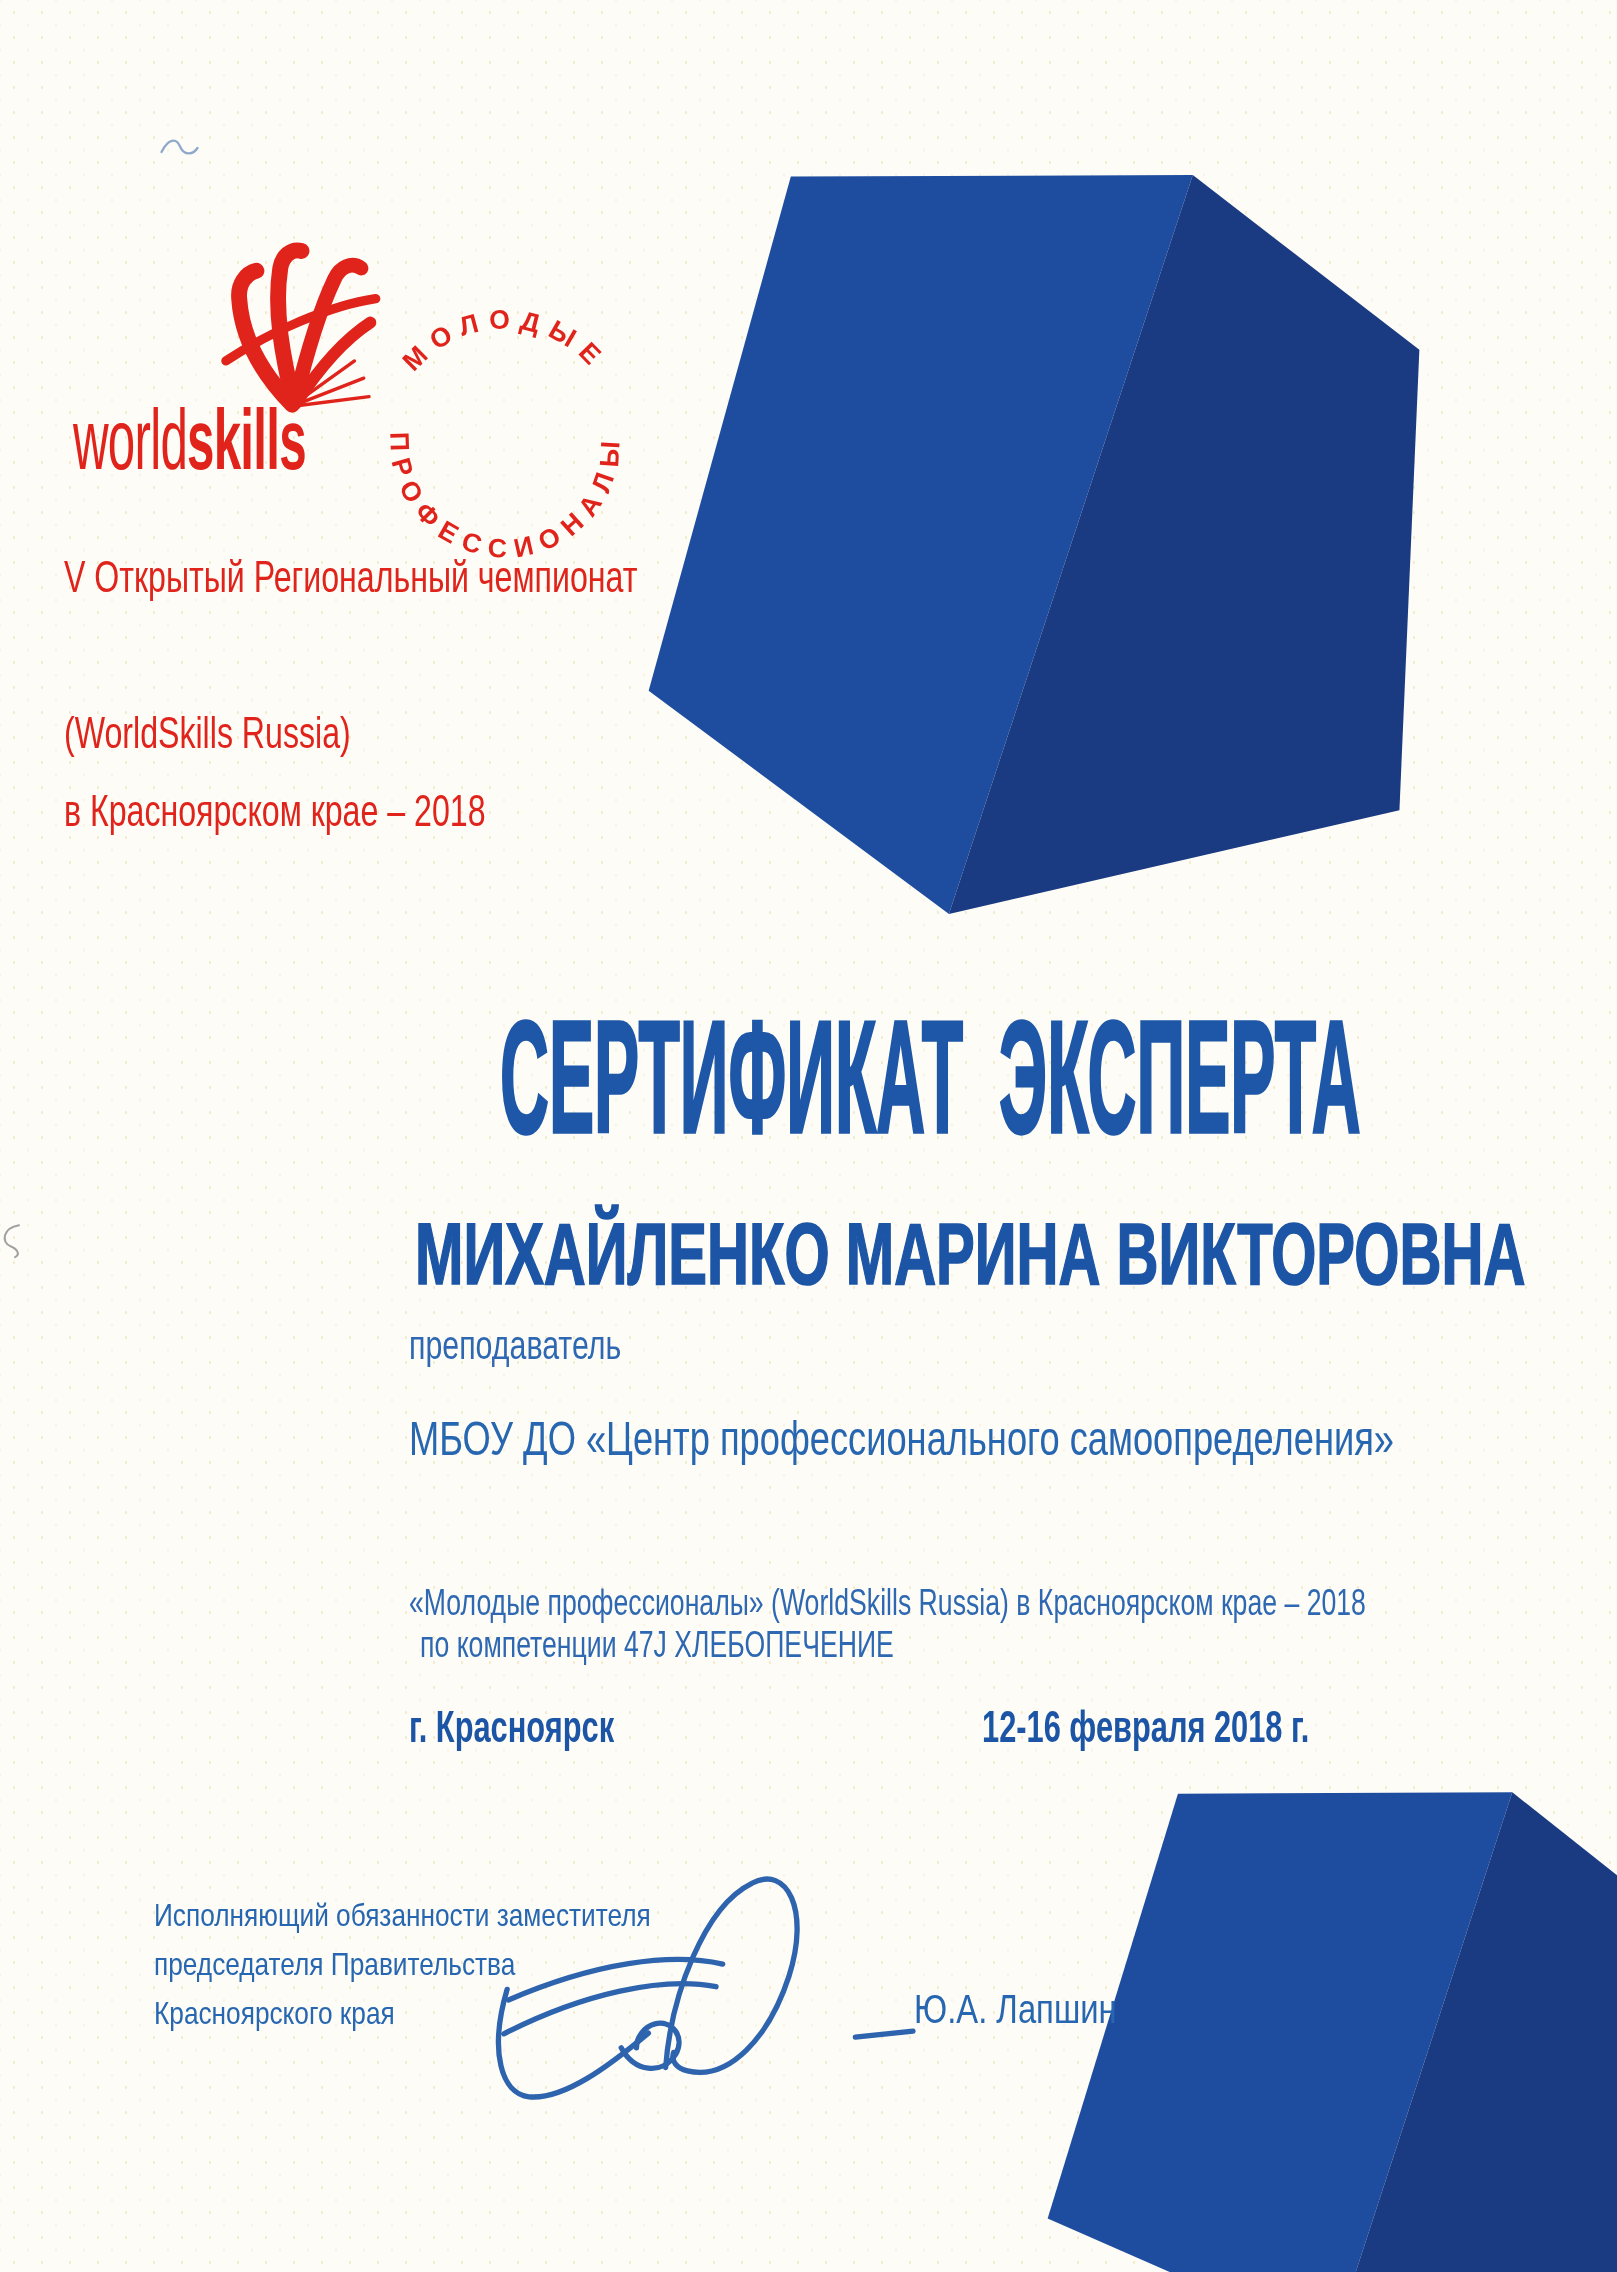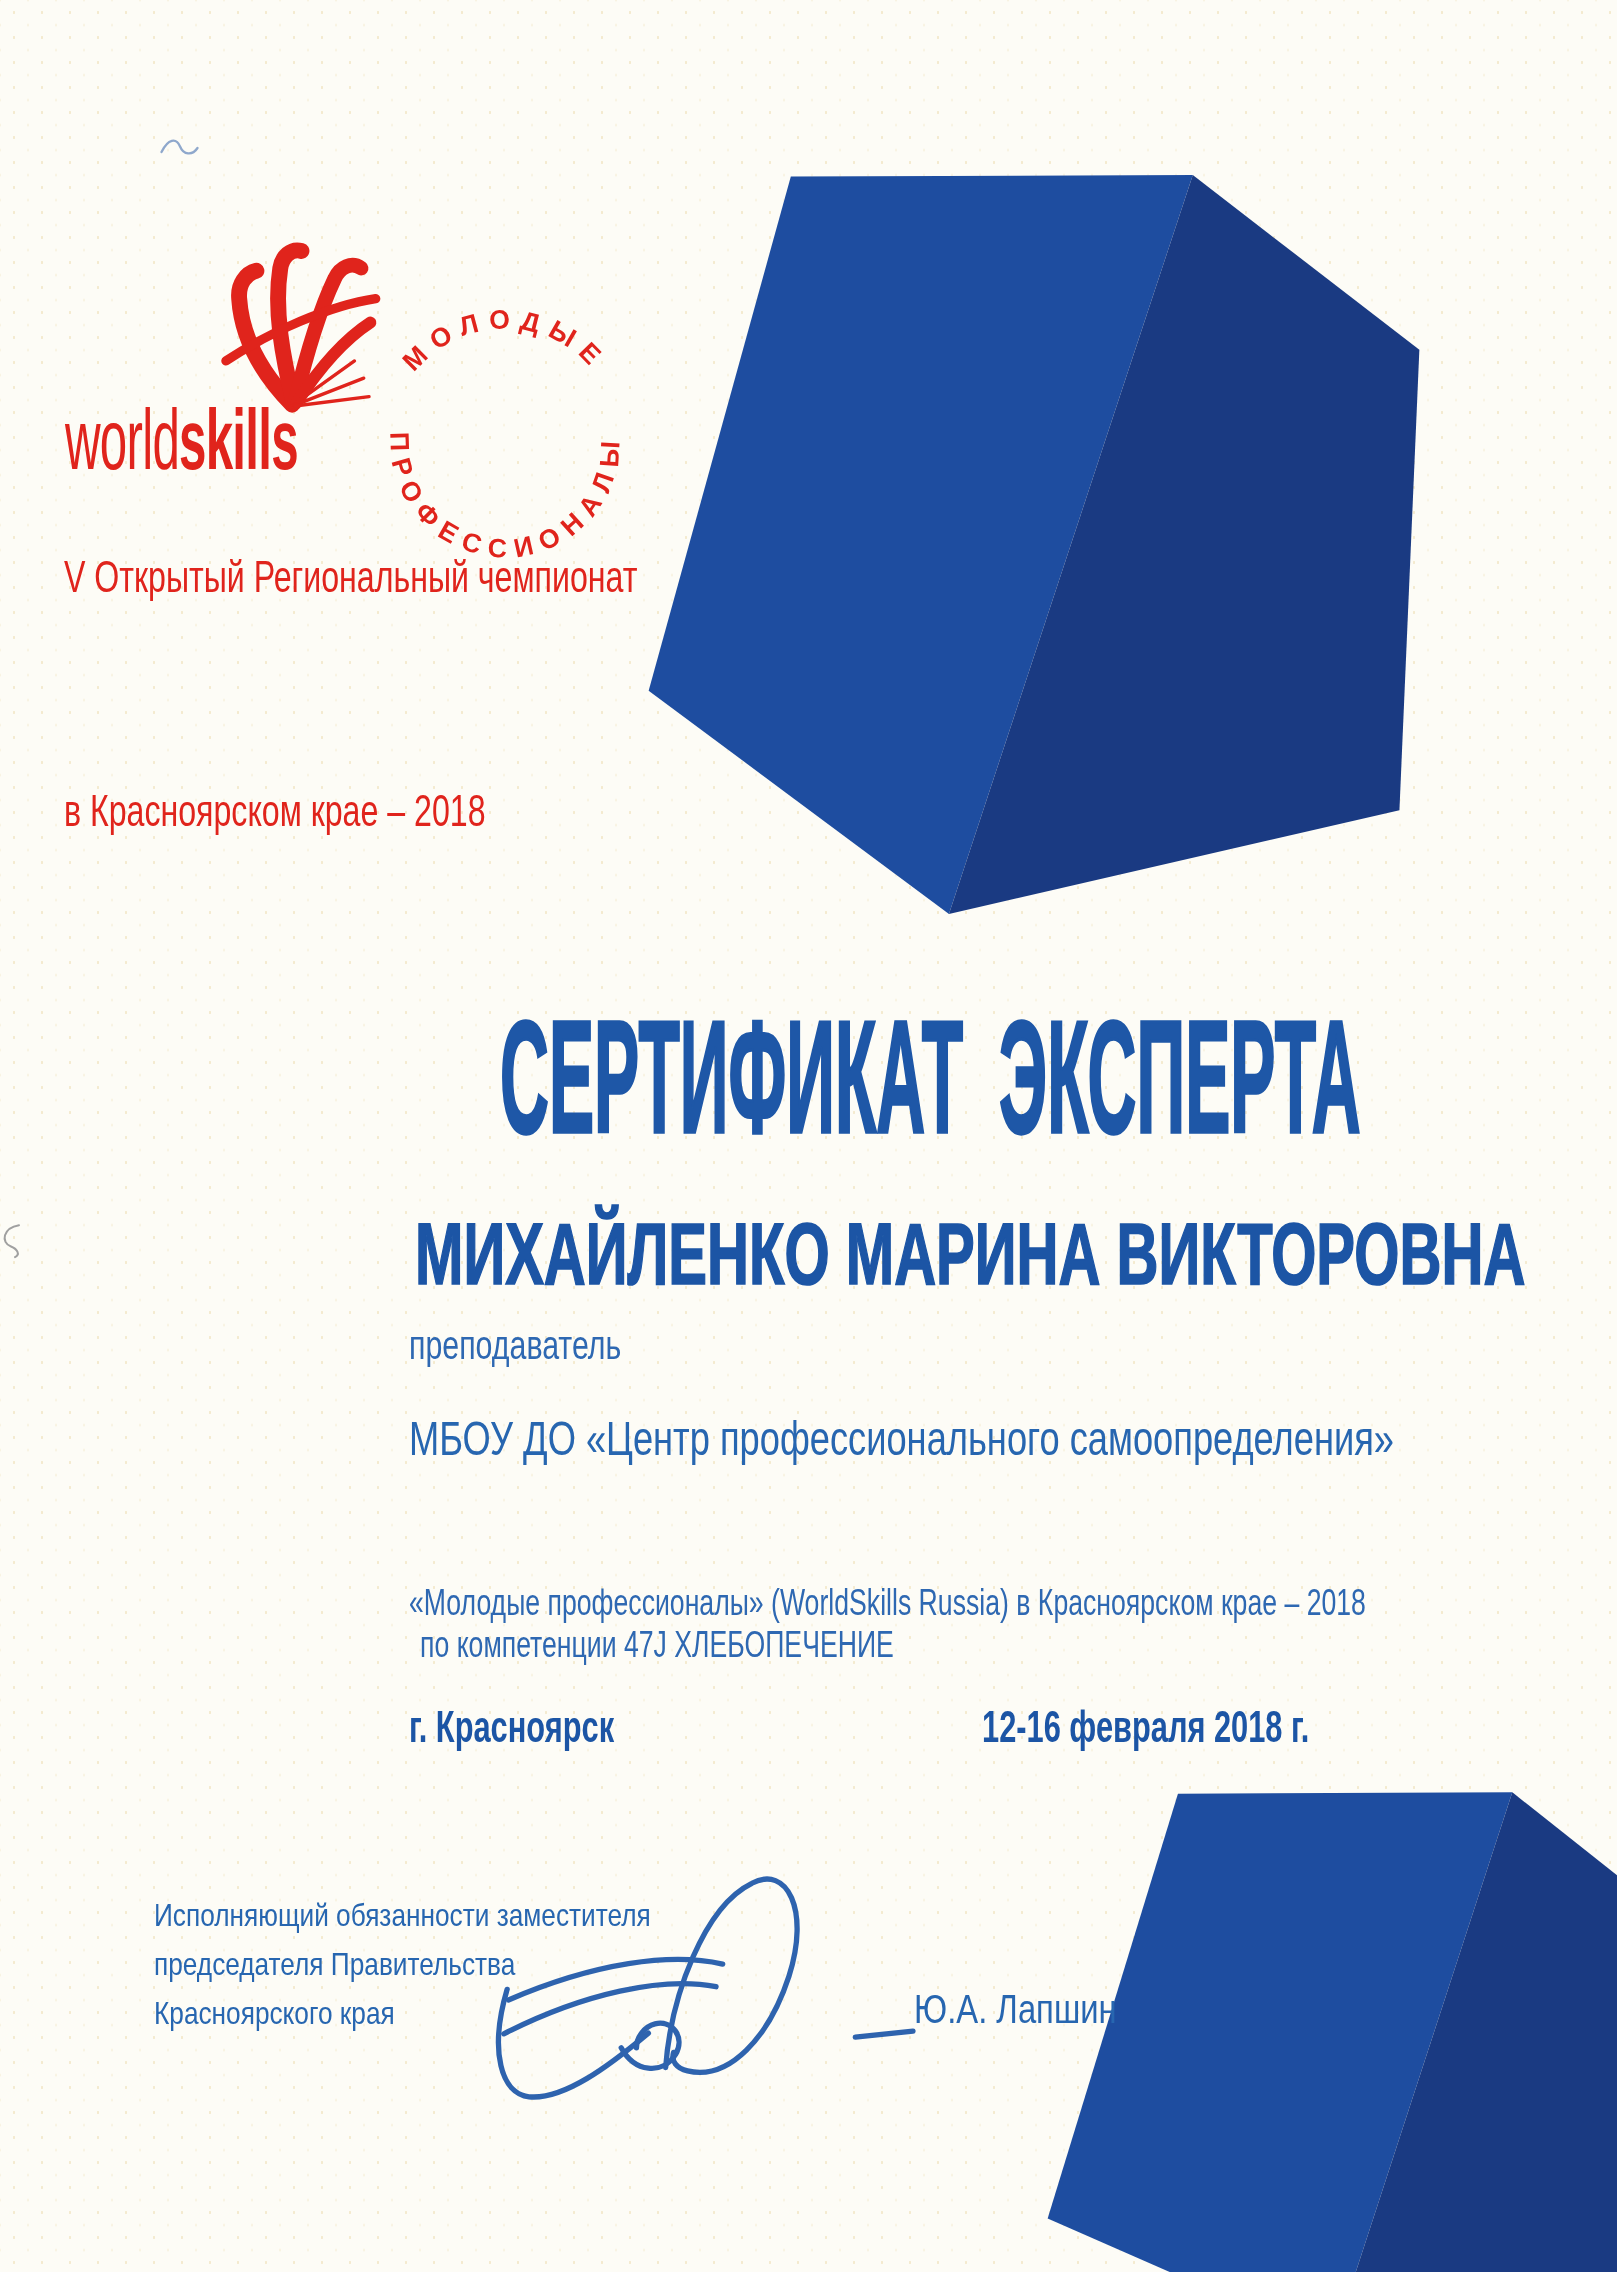--- a/index.html
+++ b/index.html
@@ -80,39 +80,41 @@
       <path d="M120,258 C 104,192 90,120 100,56 C 103,38 116,26 132,30" stroke-width="24"></path>
       <path d="M122,258 C 138,192 158,122 182,72 C 190,54 208,46 222,56" stroke-width="22"></path>
       <path d="M124,260 C 158,208 196,164 236,138" stroke-width="18"></path>
       <path d="M18,196 C 84,152 176,112 244,102" stroke-width="14"></path>
       <path d="M120,262 L 212,196" stroke-width="5"></path>
       <path d="M121,263 L 226,222" stroke-width="5"></path>
       <path d="M122,264 L 234,250" stroke-width="5"></path>
     </g>
   </svg>
 
-  <div class="abs brand" style="left:65px;top:397px;">
+  <div class="abs brand" style="left:73px;top:397px;">
     <span class="cx"><span>world</span><span class="bold">skills</span></span>
   </div>
 
   <svg class="abs" style="left:362px;top:300px;" width="286" height="286" viewBox="0 0 430 430">
     <defs>
       <path id="arcTop" d="M 43,215 A 172,172 0 0 1 387,215"></path>
       <path id="arcBottom" d="M 43,215 A 172,172 0 0 0 387,215"></path>
     </defs>
     <text class="circle-logo-text" text-anchor="middle">
       <textPath href="#arcTop" startOffset="50%">МОЛОДЫЕ</textPath>
     </text>
     <text class="circle-logo-text" text-anchor="middle">
       <textPath href="#arcBottom" startOffset="50%">ПРОФЕССИОНАЛЫ</textPath>
     </text>
   </svg>
 
   <div class="abs event-line" style="left:64px;top:555px;">
     <span class="cx">V Открытый Региональный чемпионат</span></div>
+  <div class="abs event-line" style="left:64px;top:711px;">
+    <span class="cx">(WorldSkills Russia)</span></div>
   <div class="abs event-line" style="left:64px;top:789px;">
     <span class="cx">в Красноярском крае – 2018</span></div>
 
   <div class="abs title" style="left:500px;top:998px;">
     <span class="cx">СЕРТИФИКАТ ЭКСПЕРТА</span>
   </div>
 
   <div class="abs name" style="left:415px;top:1210px;">
     <span class="cx">МИХАЙЛЕНКО МАРИНА ВИКТОРОВНА</span>
   </div>

